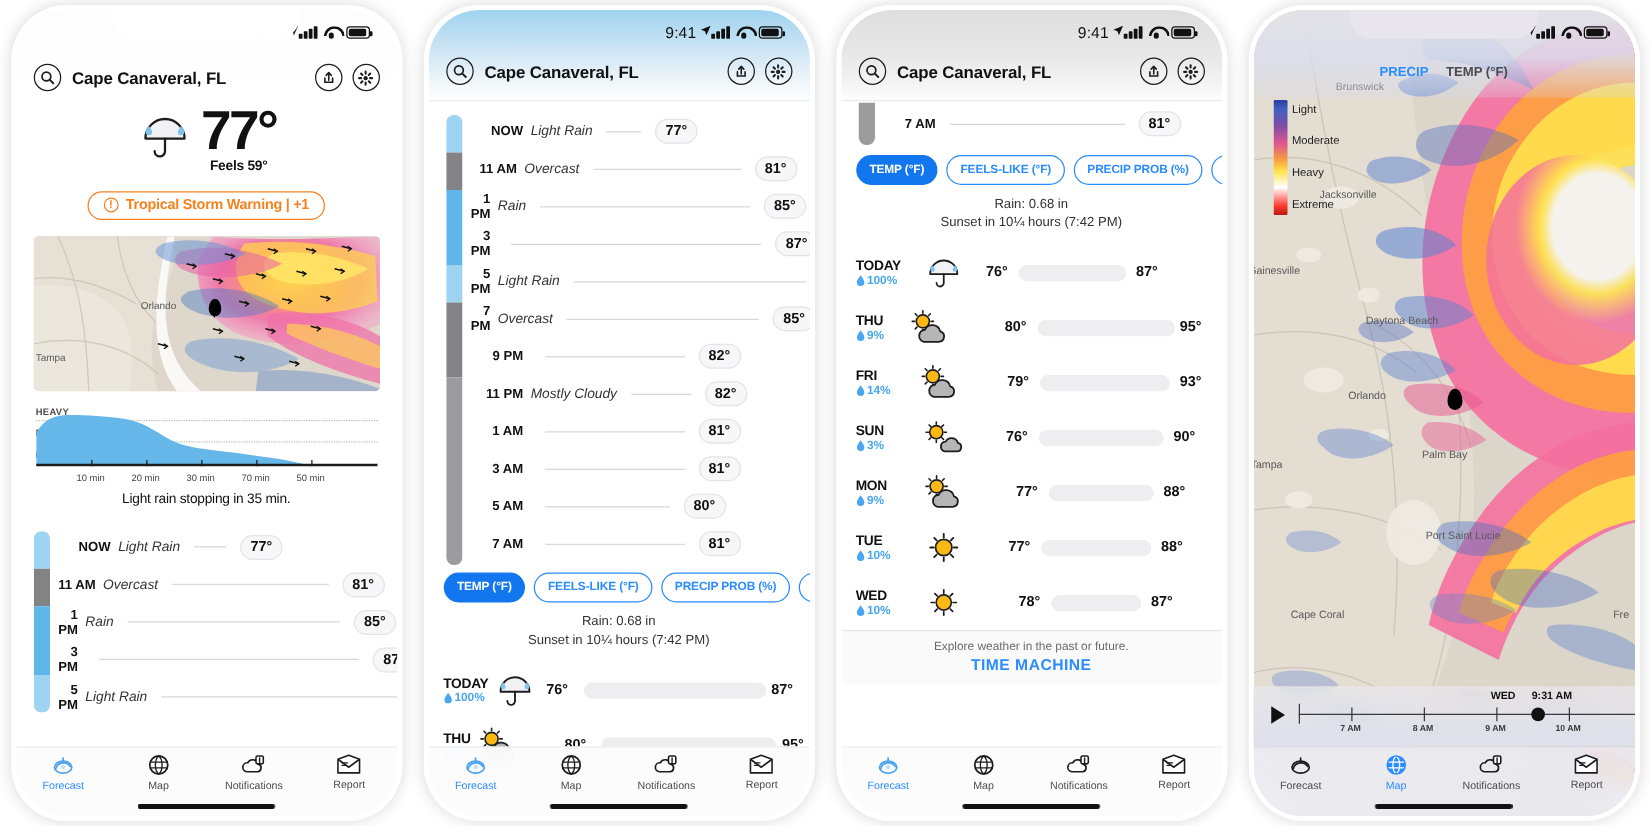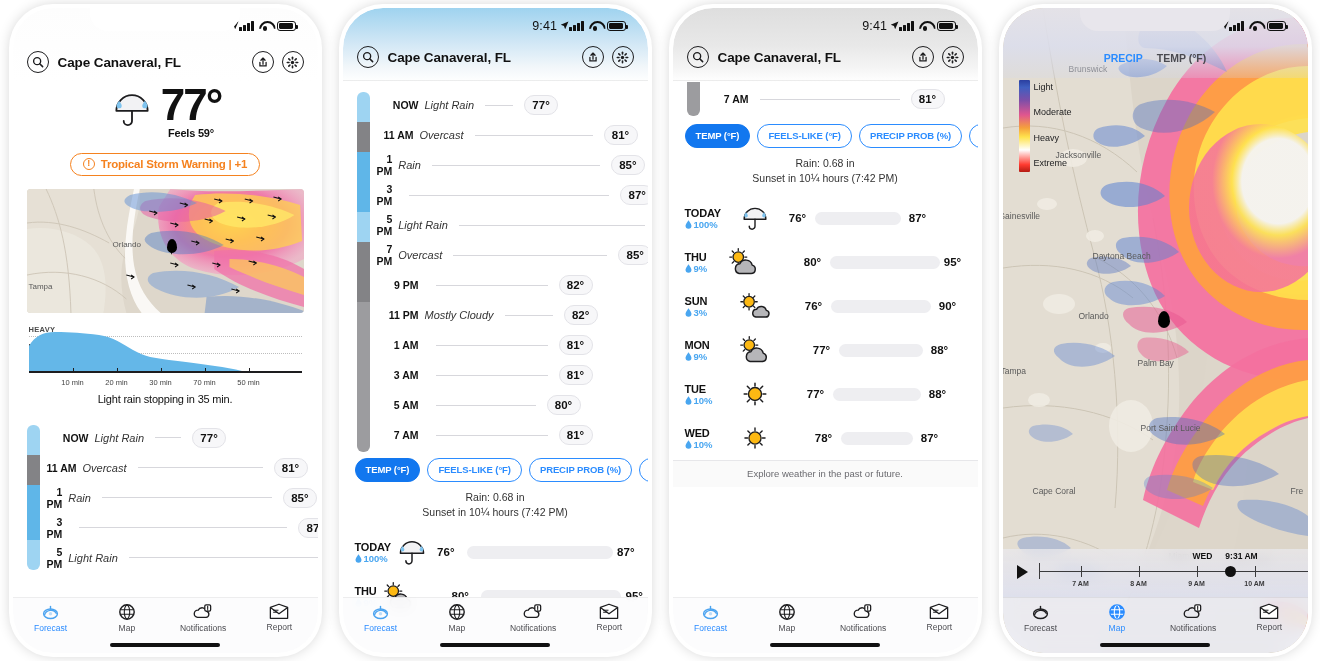--- a/index.html
+++ b/index.html
@@ -901,20 +901,45 @@
                     <path d="M16 32 a6 6 0 0 1 1-11.8 a8 8 0 0 1 15 1.6 a5.2 5.2 0 0 1-1.4 10.2Z" fill="#b6b6b9" stroke="#1d1d1f" stroke-width="1.8" stroke-linejoin="round"></path>
                   </svg>
             </div>
             <div class="trackwrap">
               <span class="lo" style="margin-left:34px">80°</span>
               <span class="track" style="margin-left:4px;width:110px"></span>
               <span class="hi" style="margin-left:auto">95°</span>
             </div>
           </div>
 
+          <div class="drow">
+            <div class="day">
+              <div class="dname">FRI</div>
+              <div class="dpop">
+                    <svg width="7" height="9" viewBox="0 0 8 10">
+                      <path d="M4 0 C6.4 3.4 7.4 5 7.4 6.4 A3.4 3.4 0 0 1 .6 6.4 C.6 5 1.6 3.4 4 0Z" fill="#49a6f0"></path>
+                    </svg>
+                    <span>14%</span>
+                  </div>
+            </div>
+            <div class="dicon">
+              <svg width="36" height="30" viewBox="0 0 44 36">
+                    <circle cx="15" cy="12" r="6.4" fill="#fdb913" stroke="#1d1d1f" stroke-width="1.6"></circle>
+                    <g stroke="#1d1d1f" stroke-width="1.6" stroke-linecap="round">
+                      <path d="M15 1.6 v2.4M15 20 v2.4M4.6 12 h2.4M23 12 h2.4M7.6 4.6 l1.7 1.7M20.7 17.7 l1.7 1.7M22.4 4.6 l-1.7 1.7M9.3 17.7 l-1.7 1.7"></path>
+                    </g>
+                    <path d="M16 32 a6 6 0 0 1 1-11.8 a8 8 0 0 1 15 1.6 a5.2 5.2 0 0 1-1.4 10.2Z" fill="#b6b6b9" stroke="#1d1d1f" stroke-width="1.8" stroke-linejoin="round"></path>
+                  </svg>
+            </div>
+            <div class="trackwrap">
+              <span class="lo" style="margin-left:26px">79°</span>
+              <span class="track" style="margin-left:4px;width:104px"></span>
+              <span class="hi" style="margin-left:4px">93°</span>
+            </div>
+          </div>
 
 
           <div class="drow">
             <div class="day">
               <div class="dname">SUN</div>
               <div class="dpop">
                     <svg width="7" height="9" viewBox="0 0 8 10">
                       <path d="M4 0 C6.4 3.4 7.4 5 7.4 6.4 A3.4 3.4 0 0 1 .6 6.4 C.6 5 1.6 3.4 4 0Z" fill="#49a6f0"></path>
                     </svg>
                     <span>3%</span>
@@ -1008,20 +1033,21 @@
             <div class="trackwrap">
               <span class="lo" style="margin-left:32px">78°</span>
               <span class="track" style="margin-left:4px;width:72px"></span>
               <span class="hi" style="margin-left:4px">87°</span>
             </div>
           </div>
         </div>
 
         <div class="tm">
           <div class="t1">Explore weather in the past or future.</div>
+          <div class="t2">TIME MACHINE</div>
         </div>
       </div>
 
       <div class="tabbar">
         <div class="tab on">
           <svg width="19" height="18" viewBox="0 0 22 20">
                 <path d="M4 14 A7.5 7.5 0 0 1 18 12" fill="none" stroke="#4aa3f0" stroke-width="1.6"></path>
                 <ellipse cx="11" cy="12" rx="8" ry="5.5" fill="none" stroke="#4aa3f0" stroke-width="1.6"></ellipse>
                 <path d="M11 6.6 v-3" stroke="#4aa3f0" stroke-width="1.6" stroke-linecap="round"></path>
                 <circle cx="11" cy="12" r="2" fill="#4aa3f0" opacity=".35"></circle>

